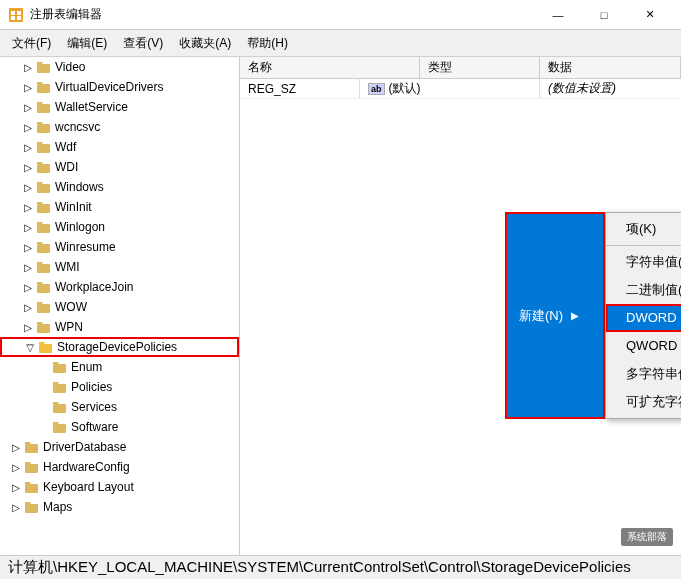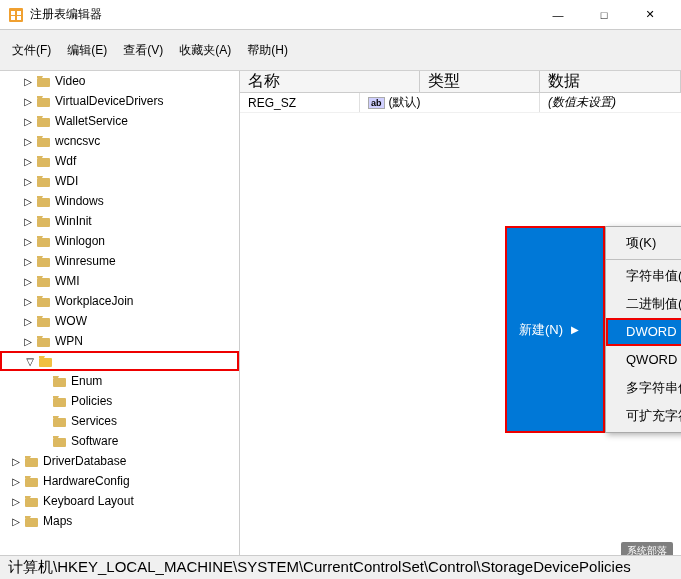--- a/index.html
+++ b/index.html
@@ -49,21 +49,21 @@
       cursor: pointer;
       font-size: 11px;
       color: #000;
       background: transparent;
       border: none;
     }
 
     
     .menu-bar {
       background: #f0f0f0;
-      height: 41px;
+      height: 27px;
       display: flex;
       align-items: center;
       padding: 4px 4px;
       border-bottom: 1px solid #d0d0d0;
     }
     .menu-item {
       padding: 2px 8px;
       cursor: pointer;
       font-size: 12px;
       color: #000;
@@ -135,21 +135,21 @@
     
     .table-header {
       display: flex;
       background: #f5f5f5;
       border-bottom: 1px solid #ccc;
       height: 22px;
       align-items: center;
     }
     .th {
       padding: 0 8px;
-      font-size: 16px;
+      font-size: 12px;
       color: #000;
       border-right: 1px solid #ccc;
       height: 100%;
       display: flex;
       align-items: center;
     }
     .th-name { width: 180px; }
     .th-type { width: 120px; }
     .th-data { flex: 1; }
 
@@ -450,20 +450,21 @@
     </div>
 
     <div class="tree-item selected-red" style="padding-left:20px;">
       <span class="expand-icon">▽</span>
       <span class="folder-icon">
         <svg class="folder-svg" viewBox="0 0 14 12">
             <rect x="0" y="3" width="13" height="9" fill="#f0c040" rx="1"></rect>
             <path d="M0,3 L5,3 L6,1 L0,1 Z" fill="#f0c040"></path>
           </svg>
       </span>
+      <span>StorageDevicePolicies</span>
     </div>
 
     <div class="tree-item" style="padding-left:36px;">
       <span class="expand-icon"> </span>
       <span class="folder-icon">
         <svg class="folder-svg" viewBox="0 0 14 12">
             <rect x="0" y="3" width="13" height="9" fill="#dcb860" rx="1"></rect>
             <path d="M0,3 L5,3 L6,1 L0,1 Z" fill="#dcb860"></path>
           </svg>
       </span>

